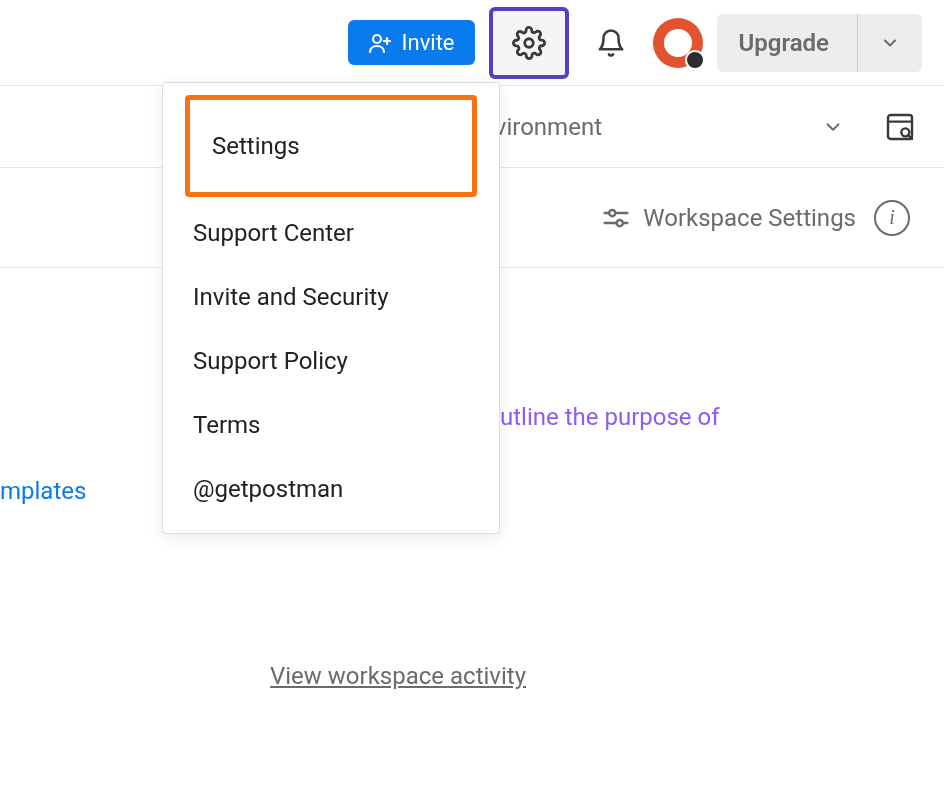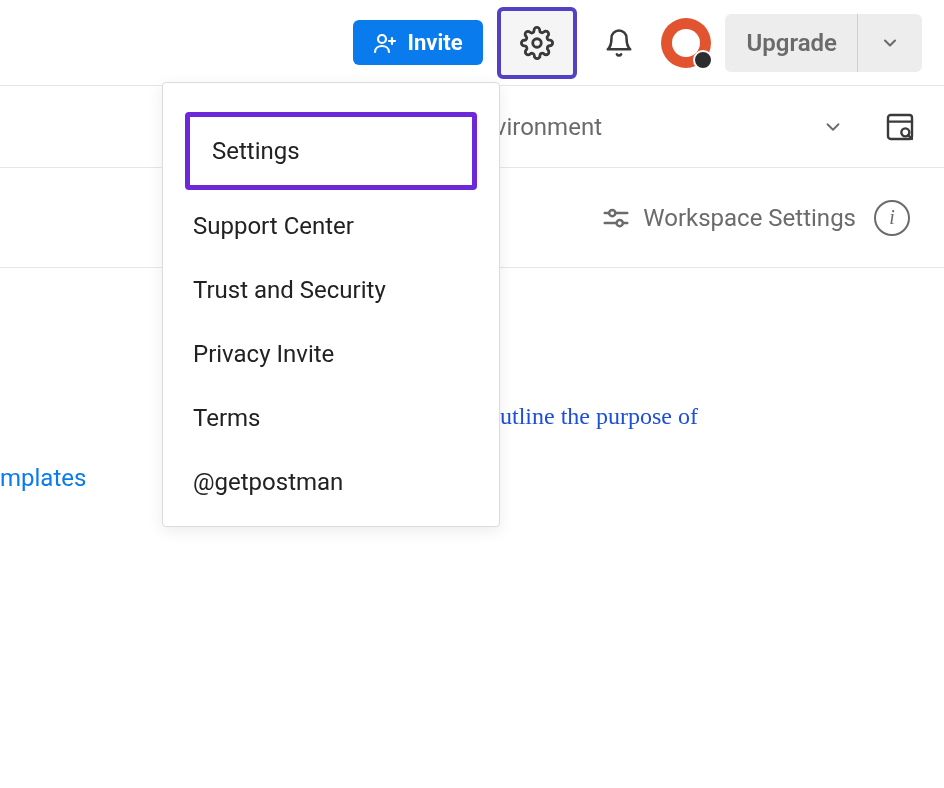--- a/index.html
+++ b/index.html
@@ -24,21 +24,21 @@
       border-bottom: 1px solid #e6e6e6;
       height: 86px;
     }
     .invite-btn {
       background: #097BED;
       color: #ffffff;
       border: none;
       border-radius: 6px;
       padding: 10px 20px;
       font-size: 22px;
-      font-weight: 700;
+      font-weight: 400;
       display: flex;
       align-items: center;
       gap: 10px;
       cursor: pointer;
     }
     .icon-btn {
       width: 56px;
       height: 56px;
       display: flex;
       align-items: center;
@@ -88,21 +88,21 @@
       background: #ededed;
       color: #6b6b6b;
       border: none;
       border-radius: 6px;
       padding: 0 22px;
       height: 58px;
       font-size: 24px;
       font-weight: 600;
       display: flex;
       align-items: center;
-      gap: 20px;
+      gap: 28px;
       cursor: pointer;
     }
     .upgrade-caret {
       border-left: 1px solid #d0d0d0;
       padding-left: 22px;
       display: flex;
       align-items: center;
       height: 100%;
     }
     .second-row {
@@ -151,28 +151,27 @@
       font-style: italic;
     }
     .body-area {
       padding: 40px;
       position: relative;
     }
     .purpose-text {
       position: absolute;
       left: 500px;
       top: 135px;
-      color: #1d4ed8;
-      font-size: 24px;
-      font-family: Liberation Serif, serif;
+      color: #8b5cf6;
+      font-size: 24px;
     }
     .templates-link {
       position: absolute;
       left: 0;
-      top: 196px;
+      top: 209px;
       color: #097BED;
       font-size: 24px;
     }
     .activity-link {
       position: absolute;
       left: 270px;
       top: 394px;
       color: #6b6b6b;
       font-size: 24px;
       text-decoration: underline;
@@ -190,23 +189,23 @@
       padding: 12px 0;
       z-index: 100;
     }
     .dropdown-item {
       padding: 18px 30px;
       font-size: 24px;
       color: #222;
       cursor: pointer;
     }
     .dropdown-item.highlighted {
-      margin: 17px 22px 4px 22px;
-      padding: 20px 22px;
-      border: 5px solid #6d28d9;
+      margin: 0 22px 4px 22px;
+      padding: 32px 22px;
+      border: 5px solid #f97316;
       border-radius: 4px;
     }
     svg { display: block; }
   </style>
 </head>
 <body>
 
 <div class="topbar">
   <button class="invite-btn">
     <span>
@@ -281,22 +280,23 @@
       </svg>
     </span>
     <span>Workspace Settings</span>
   </div>
   <div class="info-circle">i</div>
 </div>
 
 <div class="body-area">
   <div class="purpose-text">utline the purpose of</div>
   <div class="templates-link">mplates</div>
+  <div class="activity-link">View workspace activity</div>
 </div>
 
 <div class="dropdown">
   <div class="dropdown-item highlighted">Settings</div>
   <div class="dropdown-item">Support Center</div>
-  <div class="dropdown-item">Trust and Security</div>
-  <div class="dropdown-item">Privacy Invite</div>
+  <div class="dropdown-item">Invite and Security</div>
+  <div class="dropdown-item">Support Policy</div>
   <div class="dropdown-item">Terms</div>
   <div class="dropdown-item">@getpostman</div>
 </div>
 
 </body></html>

